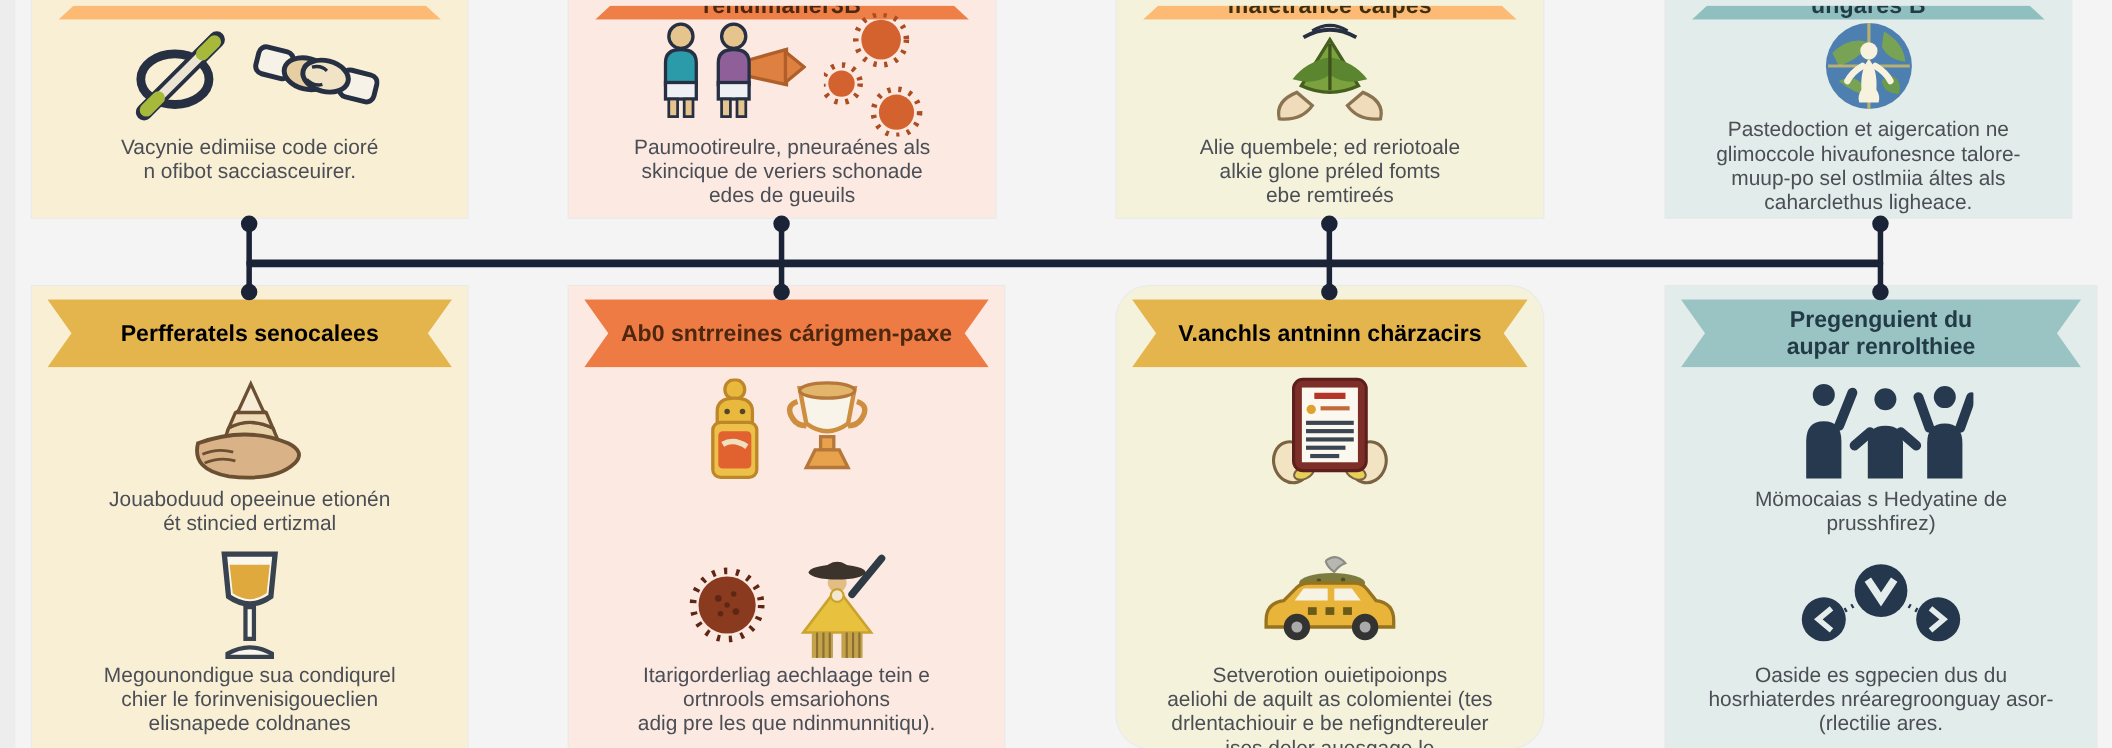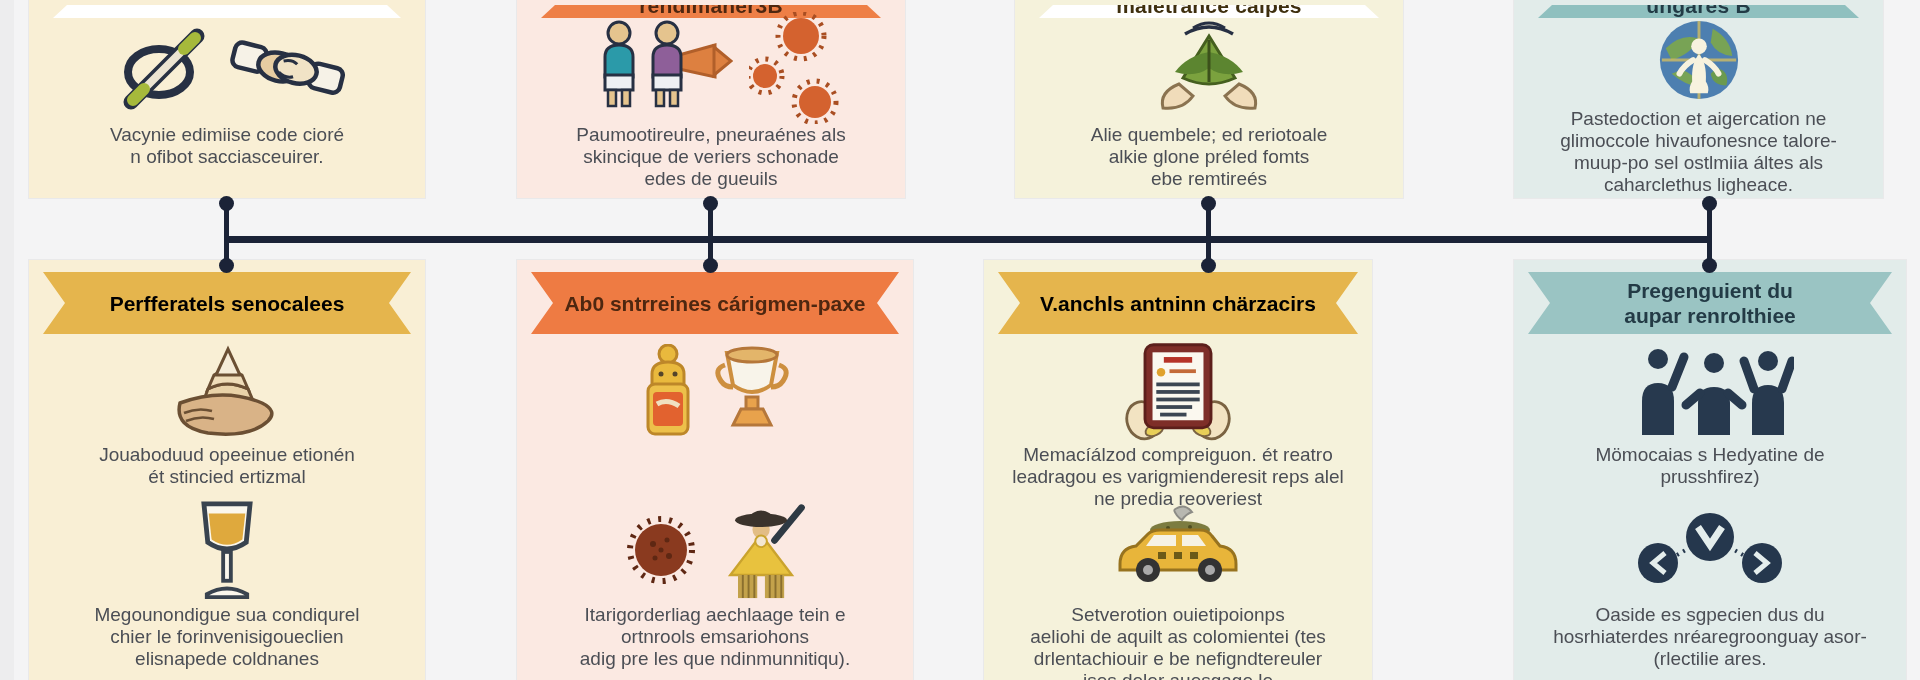--- a/index.html
+++ b/index.html
@@ -10,21 +10,21 @@
   .tcard{top:0;height:198px;}
   .bcard{top:260px;height:420px;}
   .bg-cream{background:#f9efd5;}
   .bg-pink{background:#fbe9e2;}
   .bg-ivory{background:#f5f2db;}
   .bg-blue{background:#e2ecea;}
   .ribbon-sliver{position:absolute;top:5px;left:24px;right:24px;height:13px;overflow:hidden;
       clip-path:polygon(14px 0,calc(100% - 14px) 0,100% 100%,0 100%);}
   .ribbon-sliver span{position:absolute;top:-11px;left:0;right:0;text-align:center;
       font-weight:bold;font-size:21px;letter-spacing:.2px;}
-  .rib-gold{background:#ffffff;color:#3e2f0e;}
+  .rib-gold{background:#fdba74;color:#3e2f0e;}
   .rib-orange{background:#ee7f46;color:#4e2710;}
   .rib-teal{background:#8fc0bf;color:#223b46;}
   .banner{position:absolute;top:12px;left:14px;right:14px;height:62px;
       clip-path:polygon(0 0,100% 0,calc(100% - 22px) 50%,100% 100%,0 100%,22px 50%);
       display:flex;align-items:center;justify-content:center;text-align:center;
       font-weight:bold;font-size:21px;line-height:25px;white-space:pre-line;padding:0 26px;}
   .banner.gold{background:#e5b54d;color:#000000;}
   .banner.orange{background:#ee7b43;color:#4e2710;}
   .banner.teal{background:#9ac4c3;color:#233b46;}
   .icon-row{position:absolute;left:0;right:0;display:flex;align-items:center;justify-content:center;gap:16px;}
@@ -243,21 +243,21 @@
           <path d="M28 20 Q44 2 60 20 Z" fill="#3b332c"></path>
           <ellipse cx="44" cy="21" rx="27" ry="7" fill="#3b332c"></ellipse>
         </svg>
       </span>
     </div>
     <div class="caption cap2">Itarigorderliag aechlaage tein e
 ortnrools emsariohons
 adig pre les que ndinmunnitiqu).</div>
   </div>
 
-  <div class="card bcard bg-ivory" style="left:984px;width:388px;">
+  <div class="card bcard bg-ivory" style="left:1015px;width:388px;border-radius:30px;">
     <div class="banner gold">V.anchls antninn chärzacirs</div>
     <div class="icon-row row1">
       <span class="icon">
         <svg width="118" height="100" viewBox="0 0 118 106">
           <ellipse cx="22" cy="84" rx="17" ry="20" fill="#f2e3c2" stroke="#7a6342" stroke-width="3" transform="rotate(-18 22 84)"></ellipse>
           <ellipse cx="96" cy="84" rx="17" ry="20" fill="#f2e3c2" stroke="#7a6342" stroke-width="3" transform="rotate(18 96 84)"></ellipse>
           <ellipse cx="34" cy="94" rx="10" ry="6" fill="#e8cf58" stroke="#7a6342" stroke-width="2" transform="rotate(-24 34 94)"></ellipse>
           <ellipse cx="84" cy="94" rx="10" ry="6" fill="#e8cf58" stroke="#7a6342" stroke-width="2" transform="rotate(24 84 94)"></ellipse>
           <rect x="24" y="4" width="70" height="88" rx="9" fill="#7e2e28" stroke="#5c1f1b" stroke-width="3"></rect>
           <rect x="32" y="12" width="54" height="72" fill="#fbf8ef"></rect>
@@ -267,23 +267,20 @@
           <g fill="#3c4652">
             <rect x="36" y="44" width="46" height="4"></rect>
               <rect x="36" y="52" width="46" height="4"></rect>
             <rect x="36" y="60" width="46" height="4"></rect>
               <rect x="36" y="68" width="38" height="4"></rect>
             <rect x="40" y="76" width="28" height="4"></rect>
           </g>
         </svg>
       </span>
     </div>
-    <div class="caption cap1">Memacíálzod compreiguon. ét reatro
-leadragou es varigmienderesit reps alel
-ne predia reoveriest</div>
     <div class="icon-row row2">
       <span class="icon">
         <svg width="132" height="92" viewBox="0 0 132 92">
           <ellipse cx="68" cy="26" rx="30" ry="9" fill="#7c7c40"></ellipse>
           <circle cx="56" cy="24" r="2" fill="#4e4e22"></circle>
             <circle cx="66" cy="28" r="2" fill="#4e4e22"></circle>
           <circle cx="78" cy="23" r="2" fill="#4e4e22"></circle>
             <circle cx="86" cy="27" r="2" fill="#4e4e22"></circle>
           <path d="M62 6 Q72 -2 80 8 Q74 10 70 16 Q64 12 62 6" fill="#b8b8b0" stroke="#8c8c86" stroke-width="2"></path>
           <path d="M8 60 Q8 44 24 42 L36 30 Q40 26 48 26 H88 Q96 26 100 32 L108 42 Q124 44 124 60 V66 H8 Z" fill="#e8b53a" stroke="#97731f" stroke-width="3"></path>

